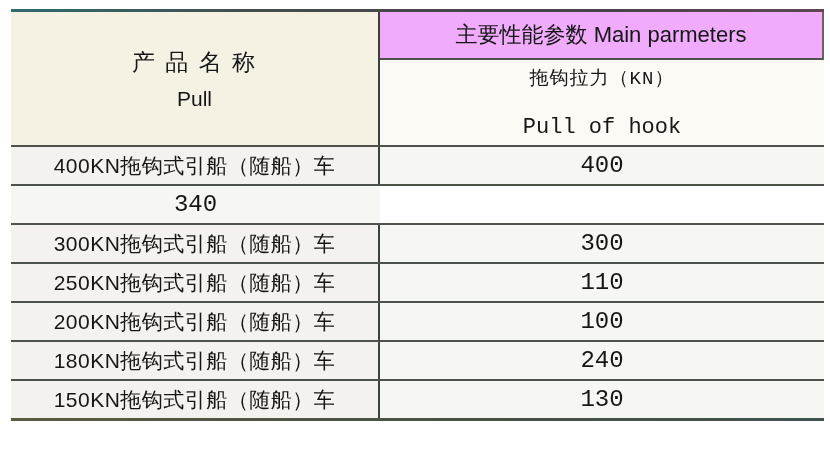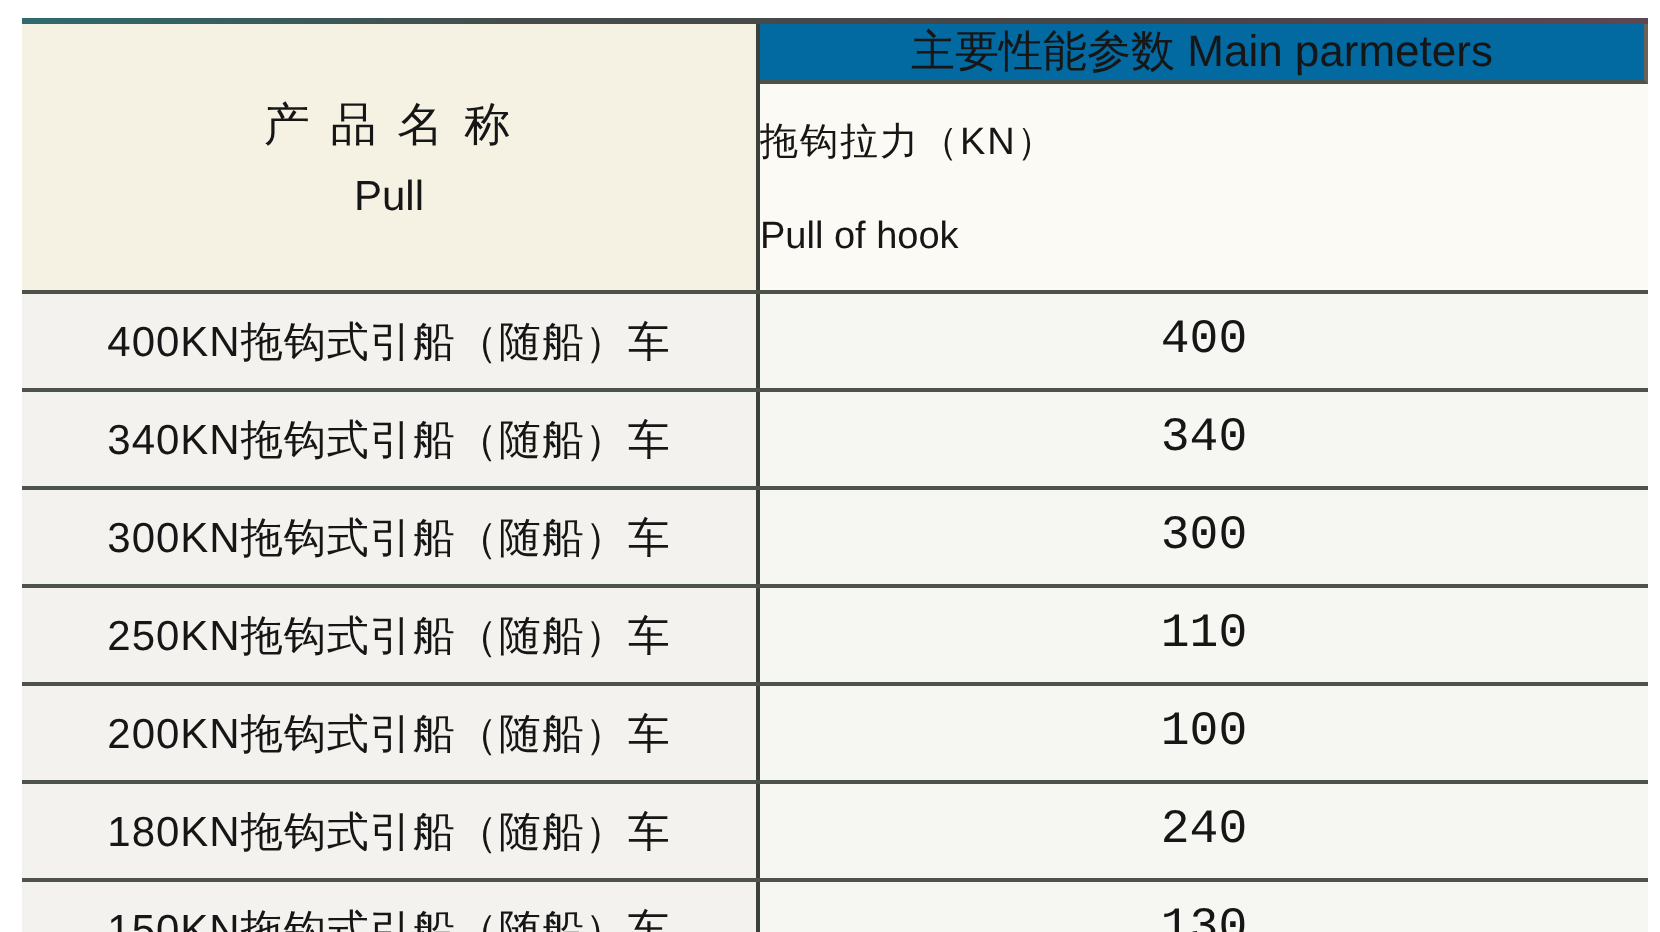--- a/index.html
+++ b/index.html
@@ -36,50 +36,51 @@
   }
   .zh-wide {
     font-size: 23px;
     letter-spacing: 2px;
     white-space: pre;
   }
   .name-header-en { font-size: 21px; }
 
   .header-right { display: flex; flex-direction: column; }
   .main-params {
-    height: 30px;
-    background: #0369a1;
+    height: 48px;
+    background: #f0abfc;
     border-bottom: 2px solid #4d524b;
     border-right: 2px solid #6a6158;
     display: flex;
     align-items: center;
     justify-content: center;
     font-size: 22px;
   }
   .sub-header {
     flex: 1;
     background: #fbfaf4;
     display: flex;
     flex-direction: column;
-    align-items: flex-start;
+    align-items: center;
     justify-content: center;
     gap: 24px;
+    font-family: Liberation Mono, monospace;
   }
   .sub-header-zh { font-size: 19px; letter-spacing: 1px; }
-  .sub-header-en { font-size: 19px; }
+  .sub-header-en { font-size: 22px; }
 
   
   .table-body {
     border-bottom: 3px solid transparent;
     border-image: linear-gradient(90deg, #5a5c40, #474f46 60%, #3f5450) 1;
   }
   .body-row {
     display: grid;
     grid-template-columns: 369px 444px;
-    height: 49px;
+    height: 39px;
     border-top: 2px solid #4d524b;
   }
   .name-cell {
     background: #f3f2ee;
     border-right: 2px solid #3c413c;
     display: flex;
     align-items: center;
     justify-content: center;
     font-size: 21px;
     letter-spacing: 0.5px;
@@ -113,21 +114,20 @@
     </div>
   </div>
 
   <div class="table-body">
   <div class="body-row">
     <div class="name-cell">400KN拖钩式引船（随船）车</div>
     <div class="value-cell">400</div>
   </div>
 
   <div class="body-row">
-    <div class="name-cell">340KN拖钩式引船（随船）车</div>
     <div class="value-cell">340</div>
   </div>
 
   <div class="body-row">
     <div class="name-cell">300KN拖钩式引船（随船）车</div>
     <div class="value-cell">300</div>
   </div>
 
   <div class="body-row">
     <div class="name-cell">250KN拖钩式引船（随船）车</div>

